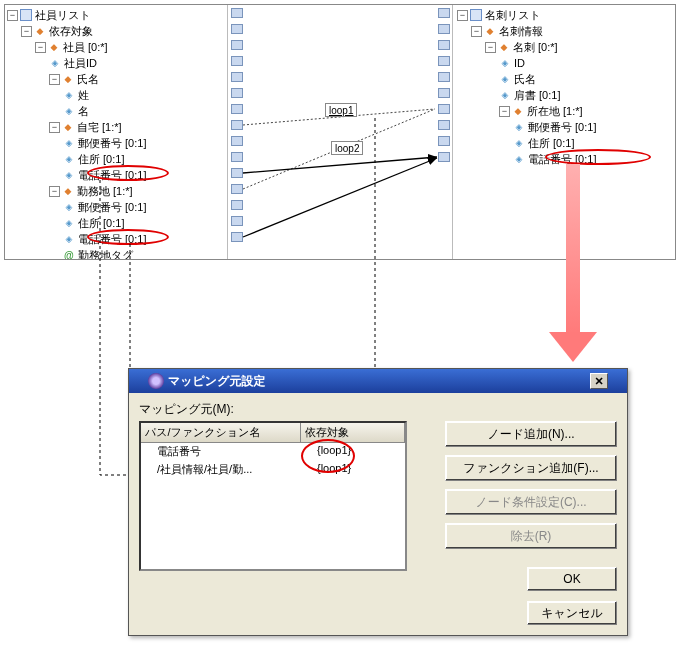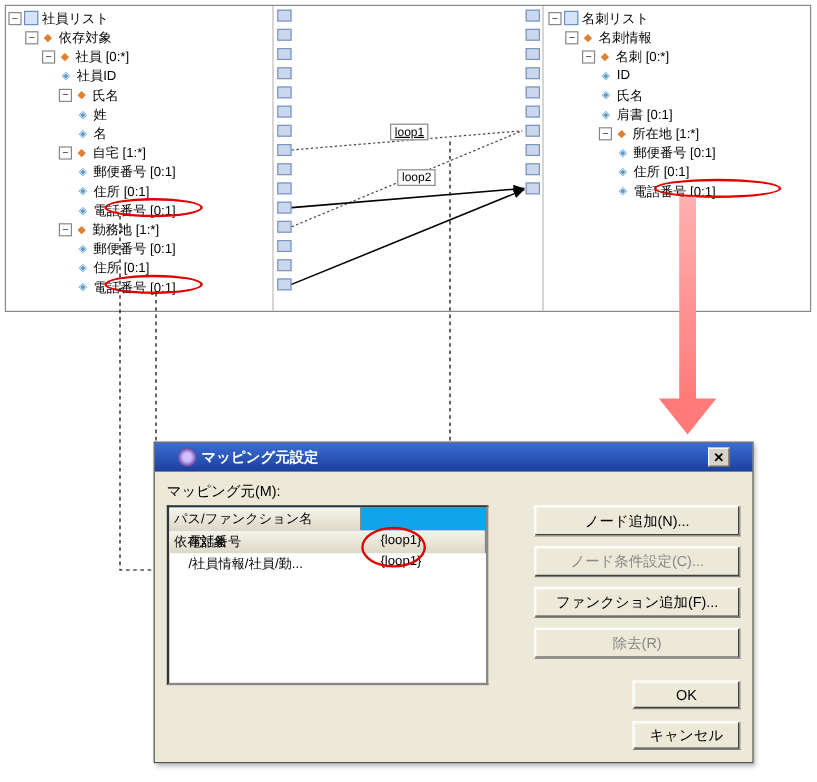--- a/index.html
+++ b/index.html
@@ -137,24 +137,23 @@
   .dlg-label { margin: 2px 0 4px; font-size: 12px; }
   .grid {
     position: absolute;
     left: 10px; top: 28px;
     width: 268px; height: 150px;
     background: #fff;
     border: 2px inset #888;
   }
   .grid-header {
     display: flex;
-    background: #0ea5e9;
+    background: #14b8a6;
     border-bottom: 1px solid #888;
     height: 20px;
-    flex-direction: column;
   }
   .grid-header .col {
     border-right: 1px solid #888;
     padding: 2px 4px;
     font-size: 11px;
     background: linear-gradient(180deg,#f6f4ec,#ddd9c8);
   }
   .grid-header .col:first-child { width: 160px; }
   .grid-header .col:last-child { flex:1; }
   .grid-row { display:flex; height: 18px; }
@@ -300,20 +299,28 @@
         <span class="icon at"></span>
         <span class="label">住所 [0:1]</span>
       </div>
     <div class="tree-row">
         <span class="indent"></span>
         <span class="indent"></span>
         <span class="indent"></span>
         <span class="indent"></span>
         <span class="icon at"></span>
         <span class="label">電話番号 [0:1]</span>
+      </div>
+    <div class="tree-row">
+        <span class="indent"></span>
+        <span class="indent"></span>
+        <span class="indent"></span>
+        <span class="indent"></span>
+        <span class="icon attr"></span>
+        <span class="label">勤務地タグ</span>
       </div>
   </div>
 
   <div class="port-col left">
     <div class="port" style="top:3px"></div>
     <div class="port" style="top:19px"></div>
     <div class="port" style="top:35px"></div>
     <div class="port" style="top:51px"></div>
     <div class="port" style="top:67px"></div>
     <div class="port" style="top:83px"></div>
@@ -470,22 +477,22 @@
         <div class="cell">{loop1}</div>
       </div>
       <div class="grid-row">
         <div class="cell">/社員情報/社員/勤...</div>
         <div class="cell">{loop1}</div>
       </div>
     </div>
     <div class="ellipse" style="left:172px; top:46px; width:54px; height:34px;"></div>
     <div class="btns">
       <div class="winbtn">ノード追加(N)...</div>
+      <div class="winbtn">ファンクション追加(F)...</div>
       <div class="winbtn disabled">ノード条件設定(C)...</div>
-      <div class="winbtn">ファンクション追加(F)...</div>
       <div class="winbtn disabled">除去(R)</div>
     </div>
     <div class="bottombtns">
       <div class="winbtn">OK</div>
       <div class="winbtn">キャンセル</div>
     </div>
   </div>
 </div>
 
 </body></html>

